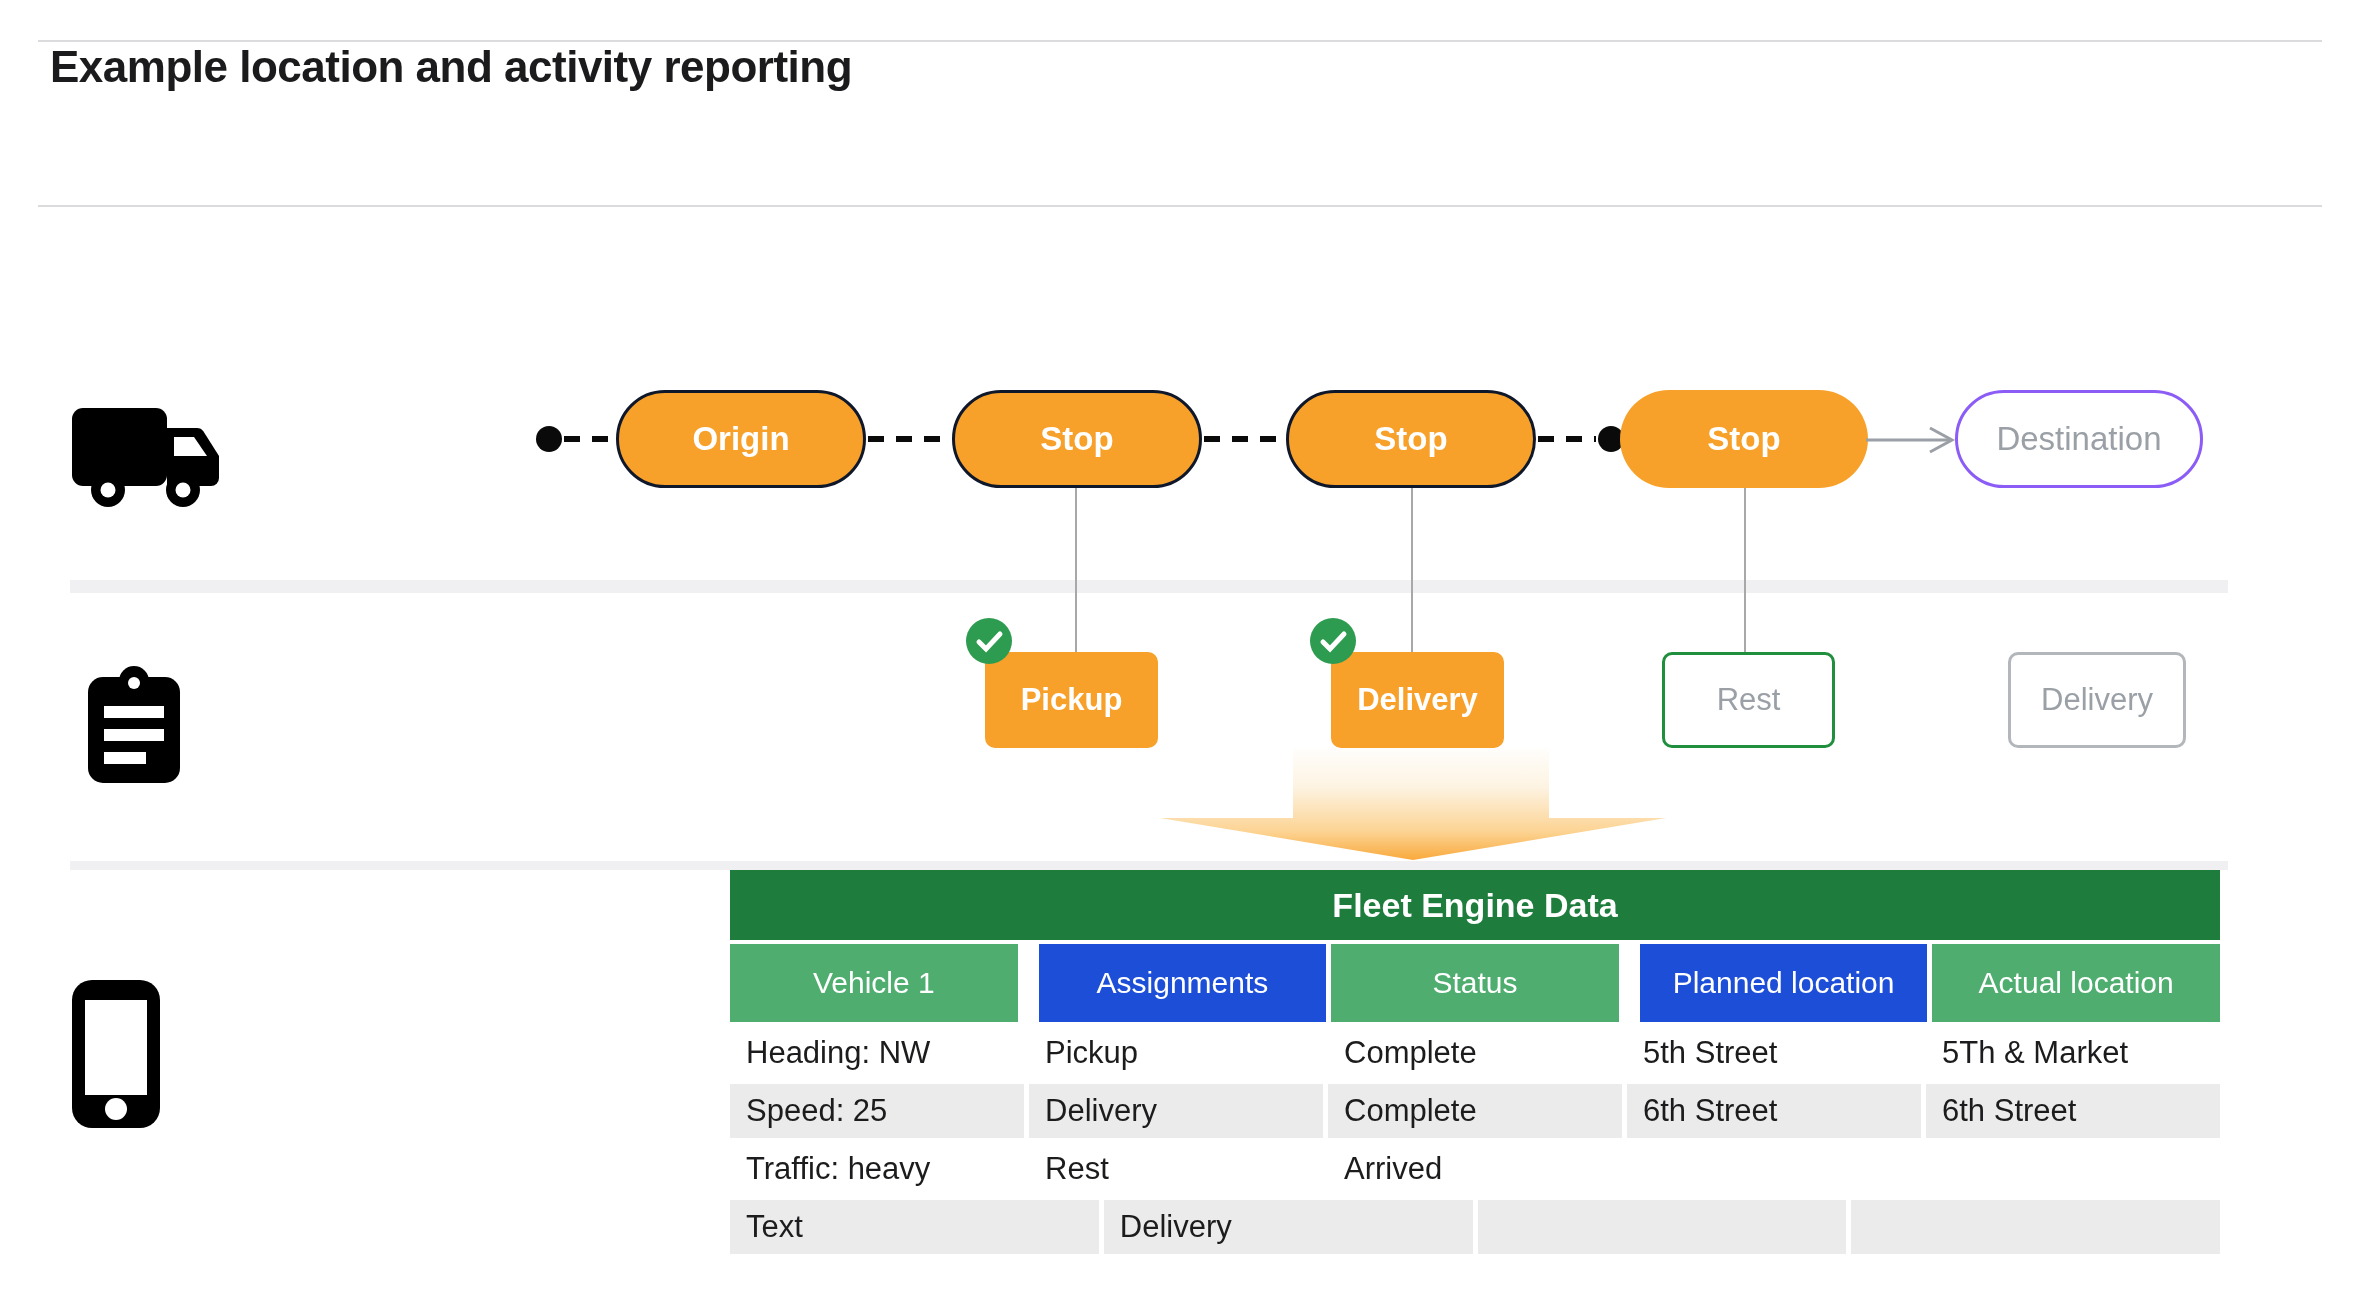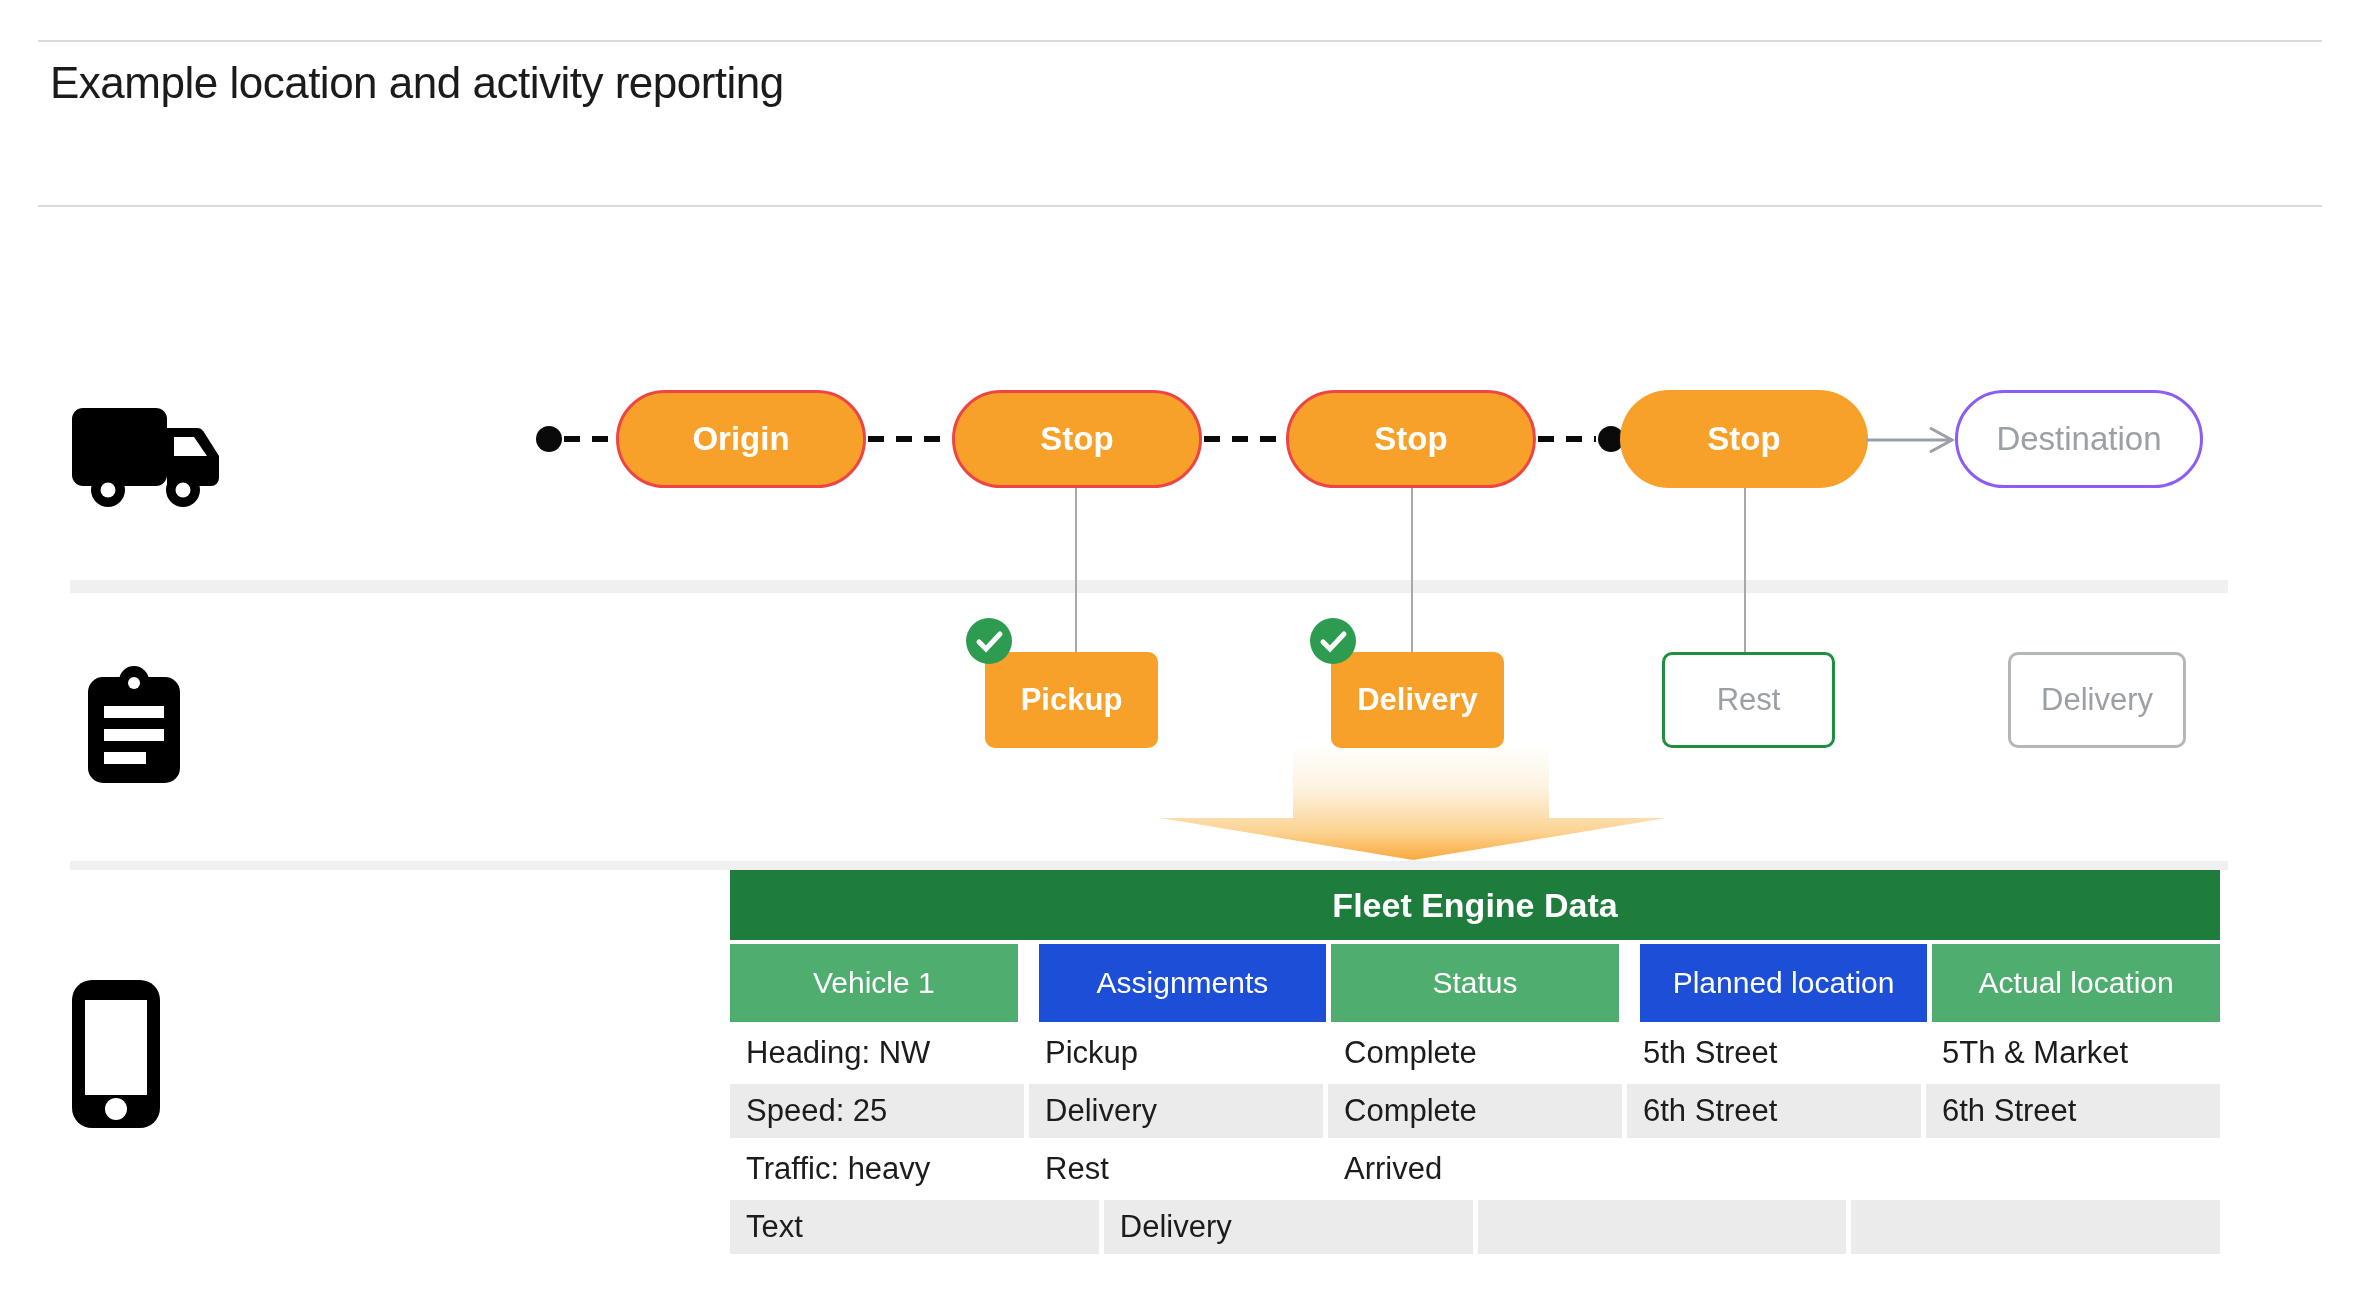--- a/index.html
+++ b/index.html
@@ -2,31 +2,31 @@
 <html><head>
 <meta charset="utf-8">
 <style>
   html,body{margin:0;padding:0;background:#fff;}
   #canvas{position:relative;width:2357px;height:1302px;background:#fff;overflow:hidden;
           font-family:"Liberation Sans",sans-serif;}
 
   .rule{position:absolute;left:38px;width:2284px;height:2px;background:#DBDBDD;}
   .rule.r1{top:40px;}
   .rule.r2{top:205px;}
-  .page-title{position:absolute;left:50px;top:58px;font-size:44px;font-weight:normal;
+  .page-title{position:absolute;left:50px;top:42px;font-size:44px;font-weight:bold;
               color:#1b1b1d;letter-spacing:-0.5px;}
 
   
   .route-dot{position:absolute;top:426px;width:26px;height:26px;border-radius:50%;background:#0a0a0a;}
   .dash{position:absolute;top:436px;height:6px;
         background:repeating-linear-gradient(90deg,#0a0a0a 0 16px,transparent 16px 28px);}
   .pill{position:absolute;top:390px;height:98px;border-radius:49px;display:flex;align-items:center;
         justify-content:center;font-size:33px;font-weight:bold;color:#fff;background:#F8A12A;
         box-sizing:border-box;}
-  .pill.visited{border:3px solid #ef4444;}
+  .pill.visited{border:3px solid #0f172a;}
   .pill.upcoming{background:#fff;border:3px solid #8b5cf6;color:#9AA0A6;font-weight:500;}
 
   .icon-abs{position:absolute;}
 
   .band{position:absolute;left:70px;width:2158px;background:#F0F0F2;}
   .band.b1{top:580px;height:13px;}
   .band.b2{top:861px;height:9px;}
 
   .conn{position:absolute;top:488px;width:2px;height:164px;background:#A8A8A8;}
 

